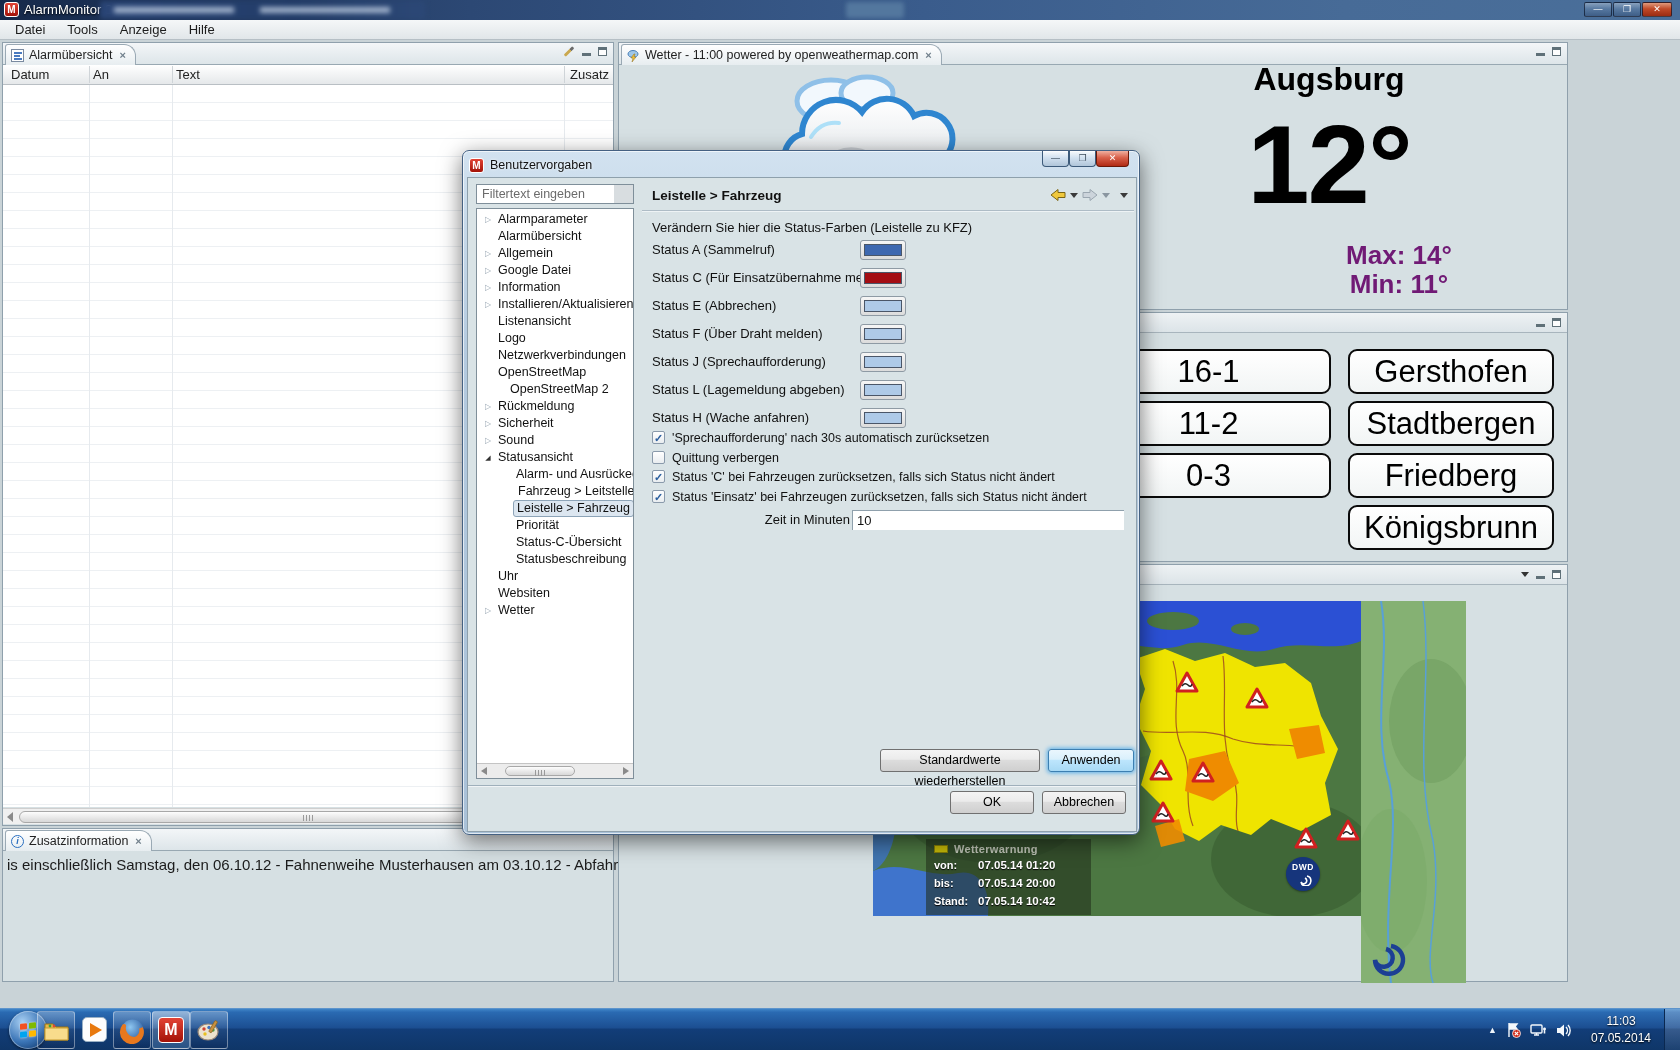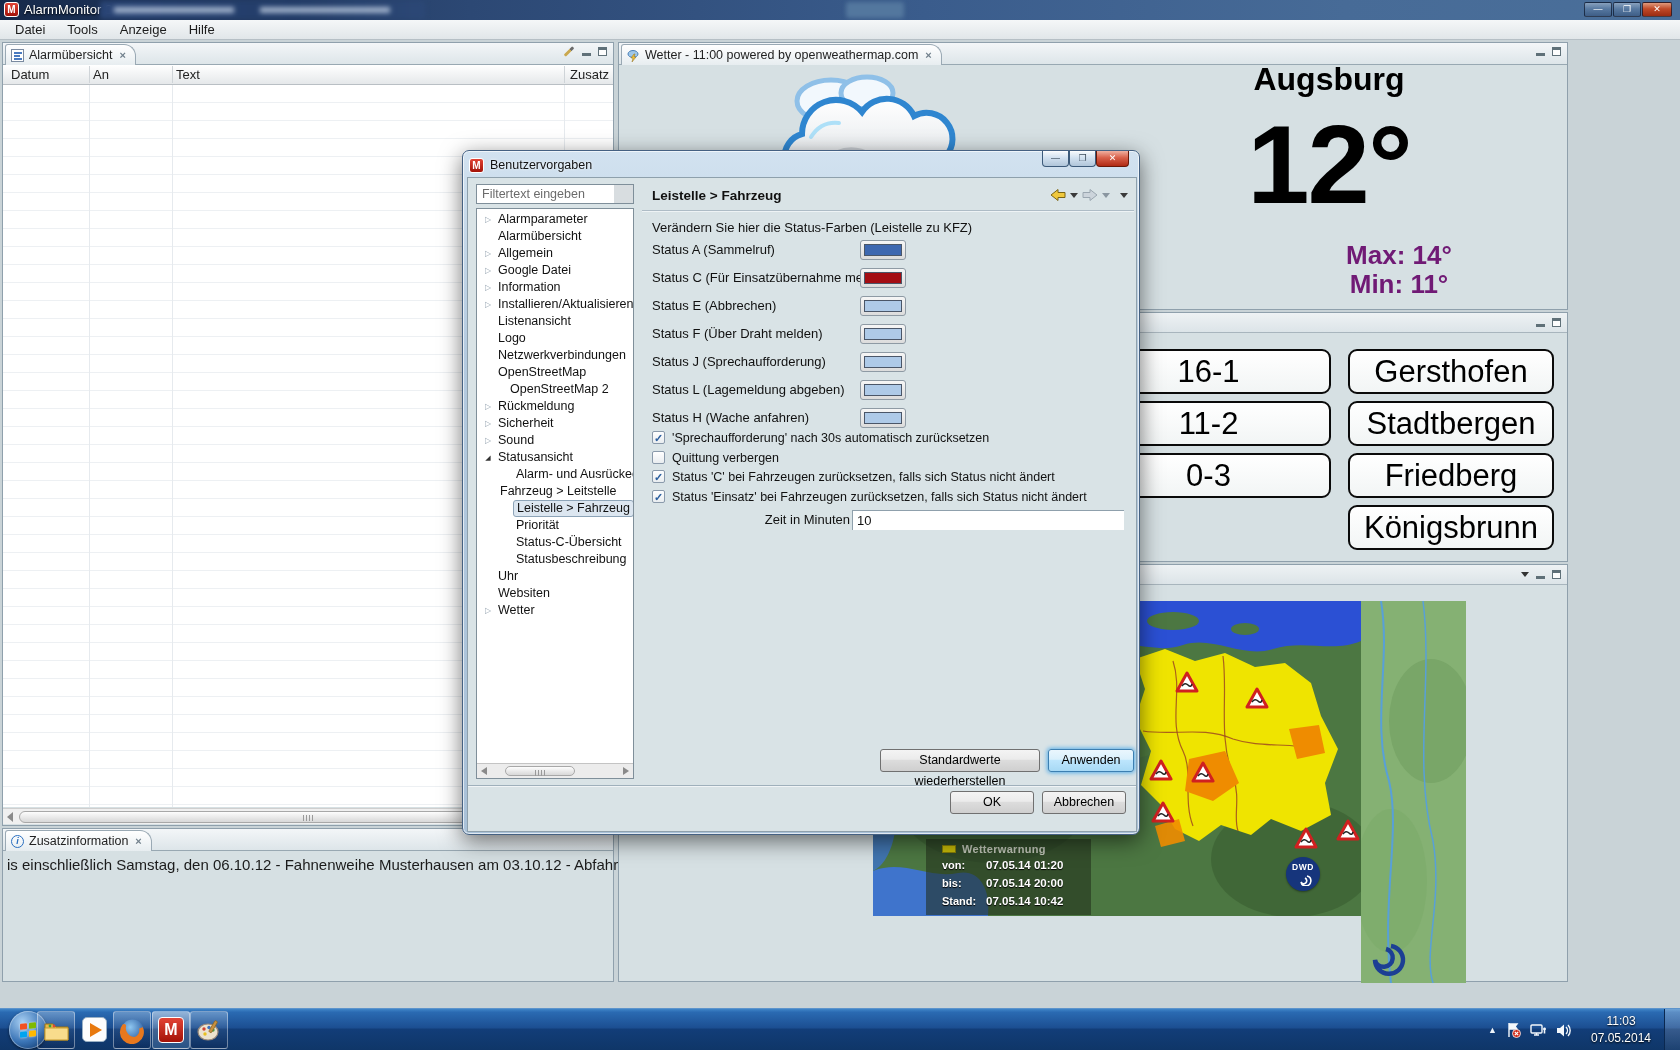--- a/index.html
+++ b/index.html
@@ -79,21 +79,21 @@
     background:linear-gradient(#ffffff,#f2f5f5); display:flex; align-items:center; justify-content:center;
     font-size:31px; color:#000; }
   .vbtn.left { left:467px; width:245px; }
   .vbtn.city { left:729px; width:206px; }
 
   
   #map-panel { left:618px; top:564px; width:950px; height:418px; }
   .map-main { position:absolute; left:254px; top:36px; width:488px; height:315px; }
   .map-right { position:absolute; left:742px; top:36px; width:105px; height:382px; }
   #legend { position:absolute; left:307px; top:274px; width:165px; height:76px;
-    background:rgba(32,46,28,.58); padding:3px 16px; }
+    background:rgba(32,46,28,.58); padding:3px 8px; }
   .leg-title-row { display:flex; align-items:center; gap:6px; opacity:.8; height:14px; }
   .leg-swatch { width:14px; height:8px; background:#e8d400; border:1px solid #9a8a00; }
   .leg-title { font-size:11px; font-weight:bold; color:#e0e0d8; letter-spacing:.3px; filter:blur(.4px); }
   .leg-row { display:flex; height:18px; align-items:center; }
   .leg-l { width:44px; font-size:11px; font-weight:bold; color:#fff; text-shadow:0 1px 1px #000; }
   .leg-v { font-size:11.5px; font-weight:bold; color:#fff; text-shadow:0 1px 1px #000; }
   #dwd-logo { position:absolute; left:667px; top:292px; width:34px; height:34px; border-radius:50%;
     background:#16357c; text-align:center; box-shadow:0 1px 2px rgba(0,0,0,.4); }
   #dwd-logo span { display:block; color:#fff; font-size:8.5px; font-weight:bold; letter-spacing:.5px; margin-top:5px; }
 
@@ -476,21 +476,21 @@
               <span class="tree-label">Sound</span>
             </div>
             <div class="tree-item" style="padding-left: 4px;">
               <span class="tree-arrow expanded">◢</span>
               <span class="tree-label">Statusansicht</span>
             </div>
             <div class="tree-item" style="padding-left: 22px;">
               <span class="tree-arrow none"></span>
               <span class="tree-label">Alarm- und Ausrückeordnung</span>
             </div>
-            <div class="tree-item" style="padding-left: 6px;">
+            <div class="tree-item" style="padding-left: 24px;">
               <span class="tree-arrow none"></span>
               <span class="tree-label">Fahrzeug &gt; Leitstelle</span>
             </div>
             <div class="tree-item" style="padding-left: 22px;">
               <span class="tree-arrow none"></span>
               <span class="tree-label sel">Leistelle &gt; Fahrzeug</span>
             </div>
             <div class="tree-item" style="padding-left: 22px;">
               <span class="tree-arrow none"></span>
               <span class="tree-label">Priorität</span>

